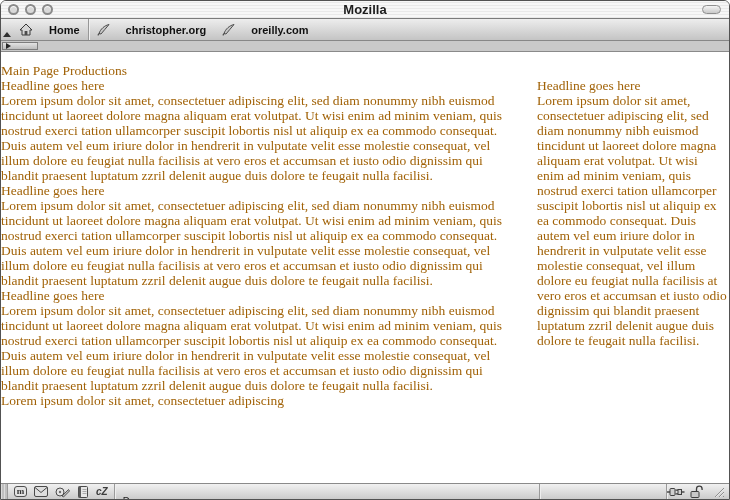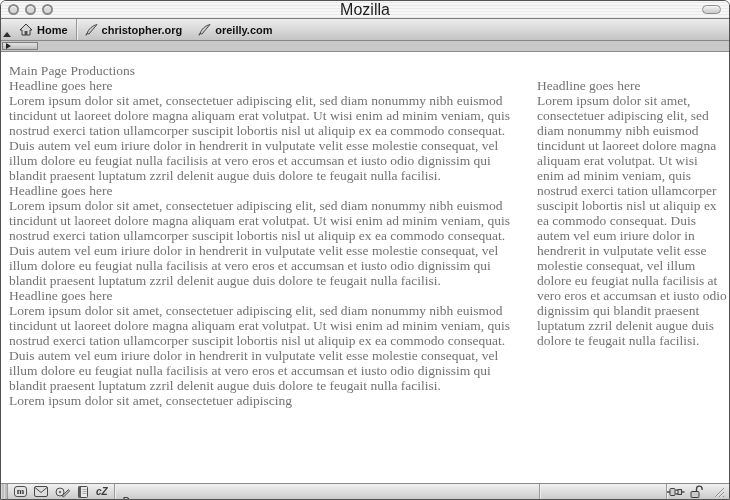--- a/index.html
+++ b/index.html
@@ -23,21 +23,21 @@
   .traffic{ display:flex; gap:6px; margin-left:7px; z-index:2; }
   .tl{
     width:11px; height:11px; border-radius:50%;
     border:2px solid #8a8a8a; background:#d9d9d9;
     box-shadow:inset 0 1px 1px #fff;
     display:inline-block; cursor:default;
   }
   .wtitle{
     position:absolute; inset:0;
     display:flex; align-items:center; justify-content:center;
-    font-size:16px; font-weight:normal; color:#1c1c1c;
+    font-size:13px; font-weight:bold; color:#1c1c1c;
     pointer-events:none;
   }
   .pill{
     position:absolute; right:8px; top:4px;
     width:19px; height:9px; border-radius:5px;
     border:1px solid #8f8f8f;
     background:linear-gradient(#f4f4f4,#c9c9c9);
   }
   
   .ptoolbar{
@@ -48,21 +48,21 @@
     font-size:11px; font-weight:bold; color:#111;
     padding-left:10px;
   }
   .grippy-up{
     position:absolute; left:2px; bottom:3px;
     width:0; height:0;
     border-left:4px solid transparent; border-right:4px solid transparent;
     border-bottom:5px solid #2f2f2f;
   }
   .tbtn{
-    display:flex; align-items:center; gap:4px;
+    display:flex; align-items:center; gap:16px;
     height:100%; padding:0 8px; cursor:default;
   }
   .tbtn svg{ flex:0 0 auto; }
   .tb-sep{
     width:1px; height:100%; background:#979797;
     box-shadow:1px 0 0 #efefef;
   }
   
   .collapsedbar{
     height:11px; flex:0 0 11px;
@@ -79,22 +79,22 @@
   .grippy-right{
     position:absolute; left:3px; top:0px;
     width:0; height:0;
     border-top:3px solid transparent; border-bottom:3px solid transparent;
     border-left:5px solid #262626;
   }
   
   .content{
     flex:1 1 auto; background:#fff; position:relative; overflow:hidden;
     font-family:"Liberation Serif", serif;
-    font-size:13.5px; line-height:15px; color:#737373;
-    padding:11px 0 0 8px;
+    font-size:13.5px; line-height:15px; color:#a16207;
+    padding:11px 0 0 0;
   }
   .main-col{ width:521px; }
   .main-col div, .footer, .side-col div{ margin:0; }
   .footer{ width:650px; }
   .side-col{
     position:absolute; left:536px; top:26px; width:190px;
   }
   
   .statusbar{
     height:16px; flex:0 0 16px;

